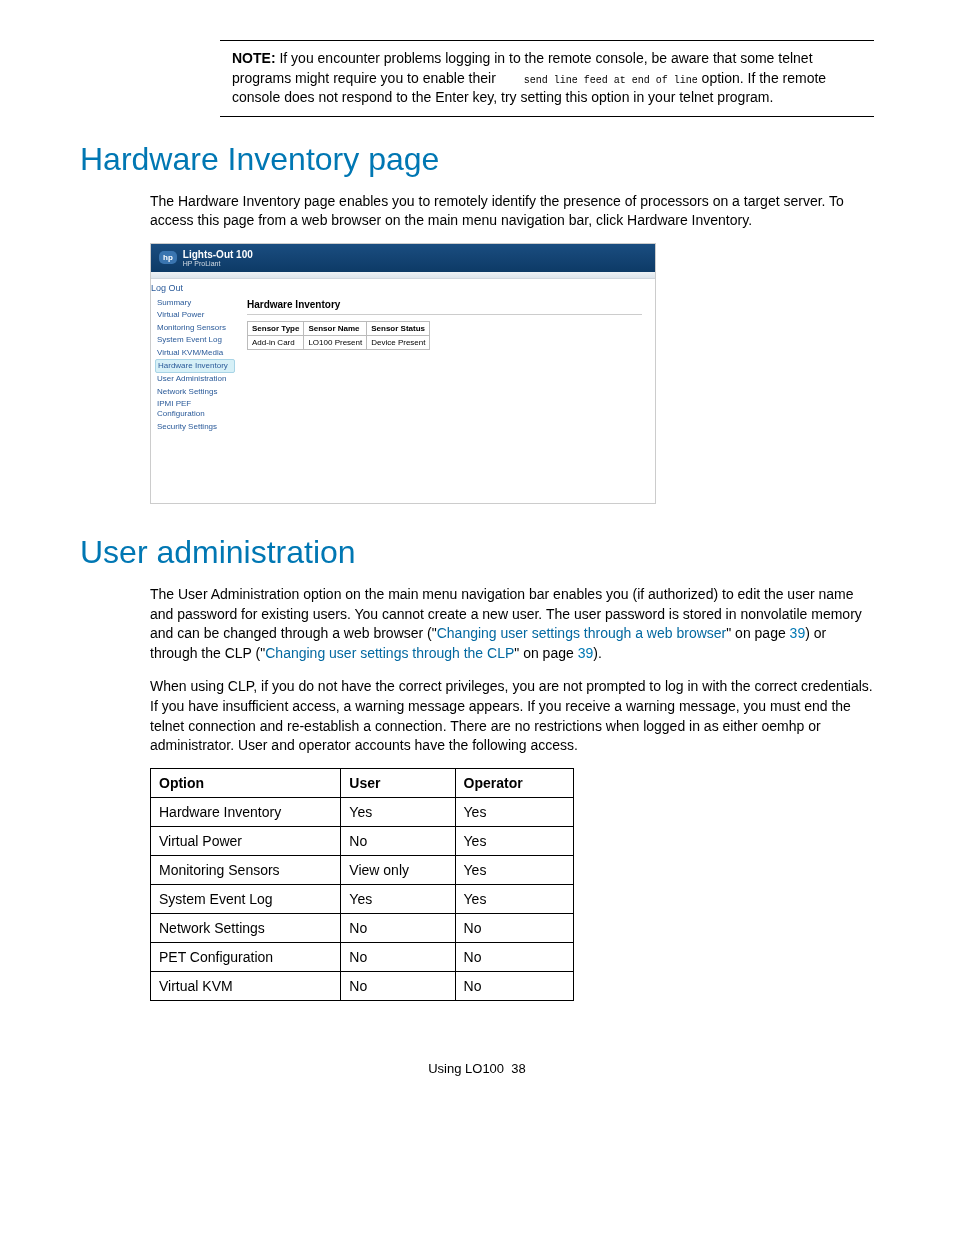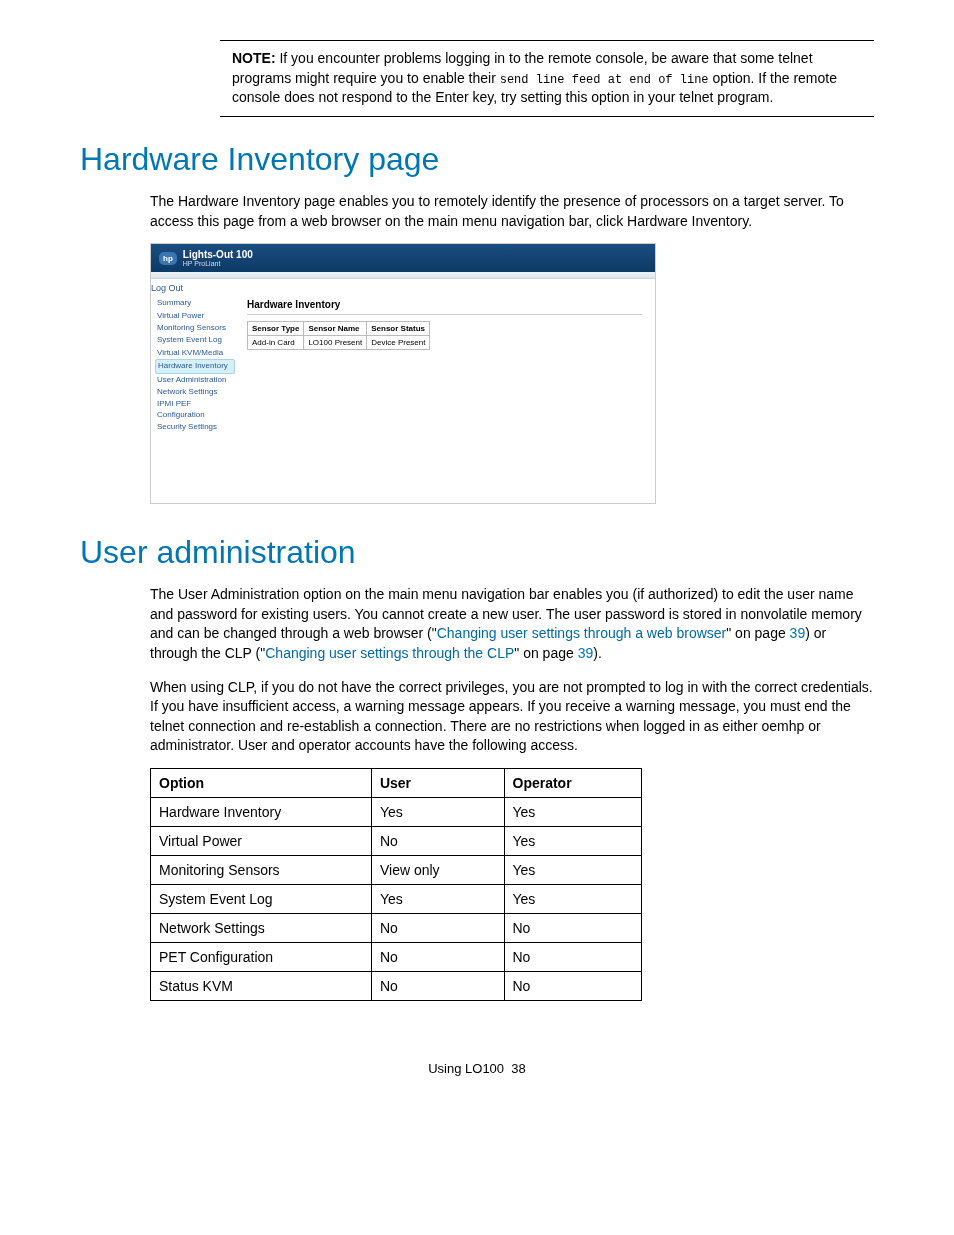--- a/index.html
+++ b/index.html
@@ -12,21 +12,21 @@
     background: #fff;
   }
   .note-box {
     border-top: 1px solid #000;
     border-bottom: 1px solid #000;
     padding: 8px 12px;
     margin: 0 0 24px 140px;
     line-height: 1.4;
   }
   .note-label { font-weight: bold; }
-  .mono { font-family: "Courier New", monospace; font-size: 12px; }
+  .mono { font-family: "Courier New", monospace; font-size: 10px; margin-left: 24px; }
   h1 {
     font-family: Arial, sans-serif;
     font-size: 32px;
     font-weight: normal;
     color: #0077b3;
     margin: 24px 0 12px 0;
   }
   .body-text {
     margin-left: 70px;
     line-height: 1.4;
@@ -103,21 +103,21 @@
     padding: 2px 4px;
     text-align: left;
     white-space: nowrap;
   }
   .ss-table th { font-weight: bold; background: #fff; }
 
   
   .access-table {
     margin-left: 70px;
     border-collapse: collapse;
-    width: 492px;
+    width: 424px;
     font-size: 14px;
   }
   .access-table th, .access-table td {
     border: 1px solid #000;
     padding: 6px 8px;
     text-align: left;
     vertical-align: top;
   }
   .access-table th { font-weight: bold; }
 
@@ -221,21 +221,21 @@
         <td>Network Settings</td>
         <td>No</td>
         <td>No</td>
       </tr>
     <tr>
         <td>PET Configuration</td>
         <td>No</td>
         <td>No</td>
       </tr>
     <tr>
-        <td>Status KVM</td>
+        <td>Virtual KVM</td>
         <td>No</td>
         <td>No</td>
       </tr>
   </tbody>
 </table>
 
 <div class="footer">
   <span>Using LO100</span>&nbsp;&nbsp;<span>38</span>
 </div>
 

